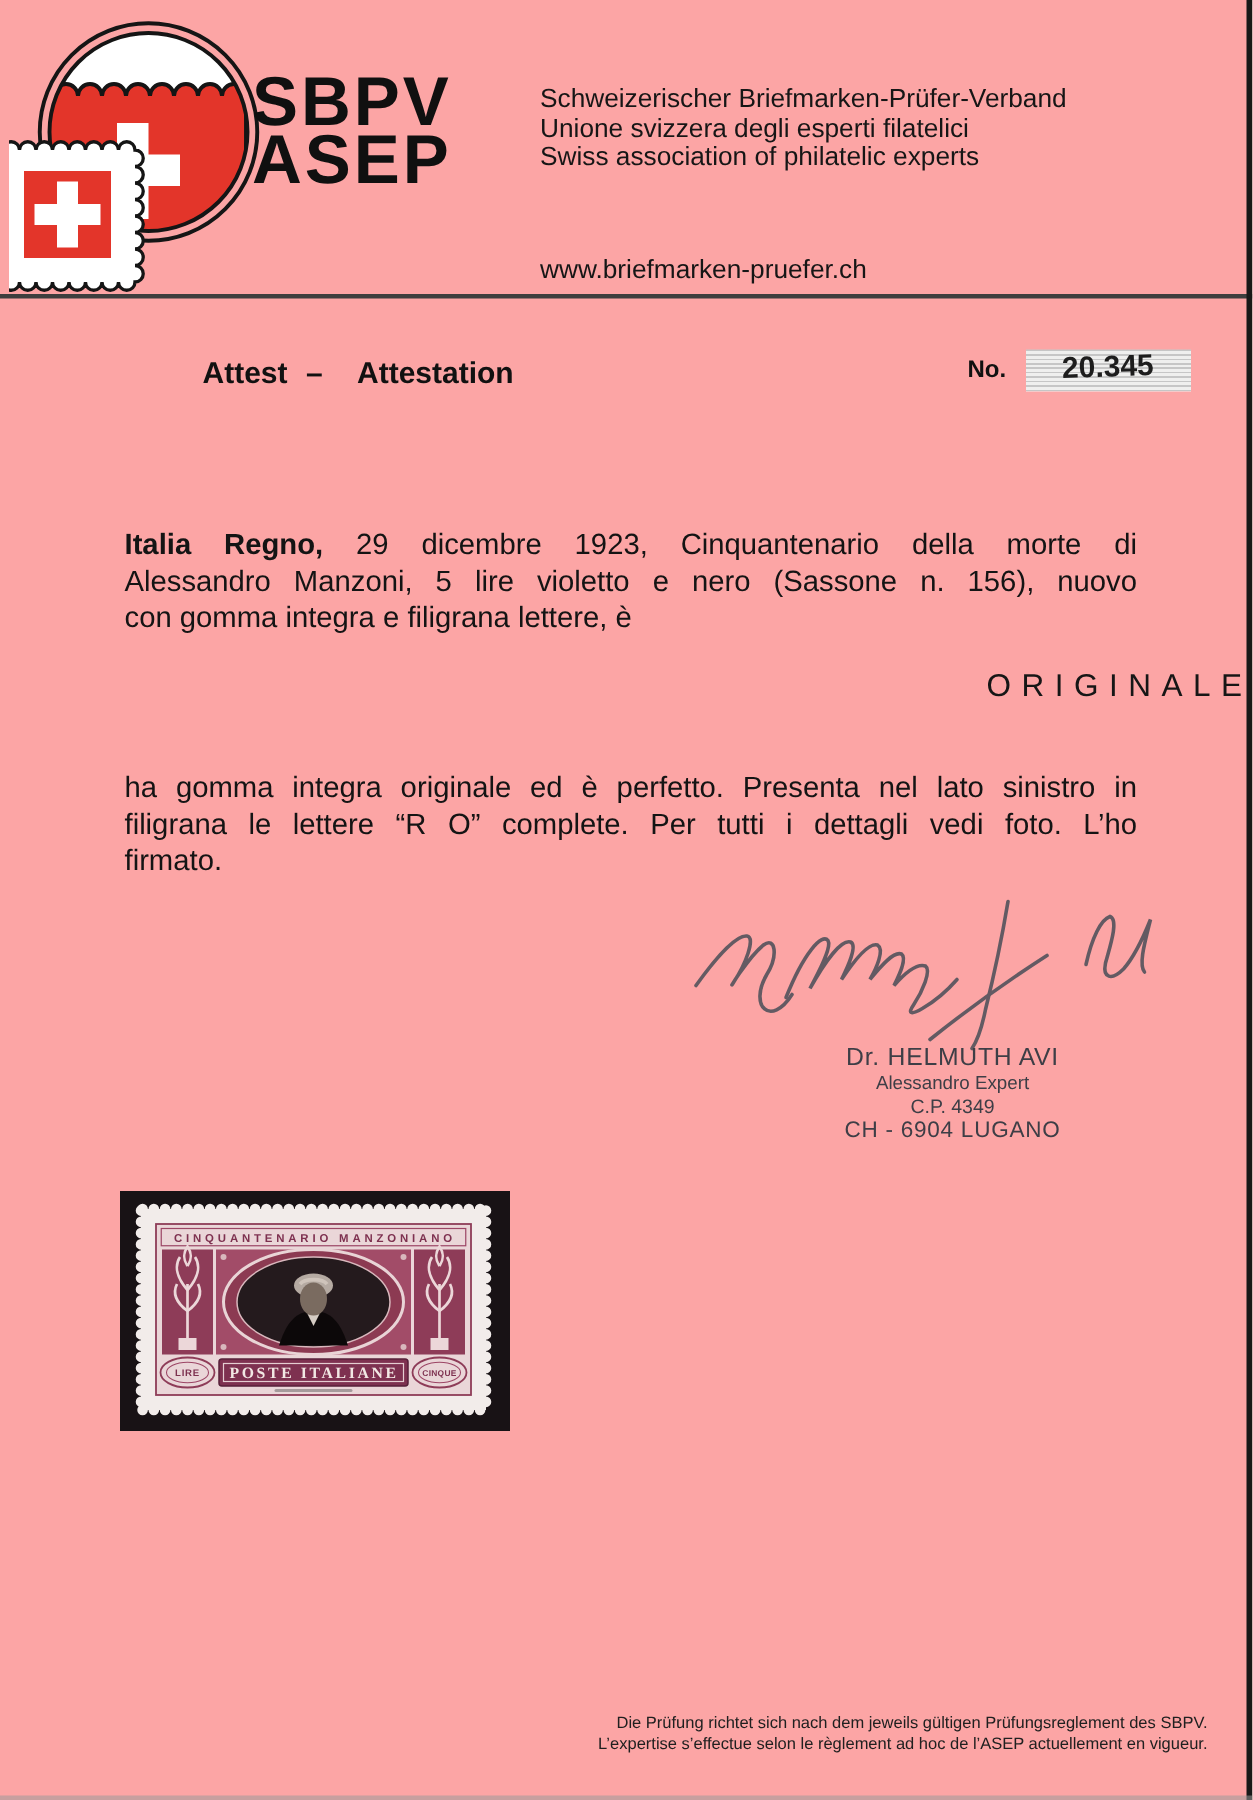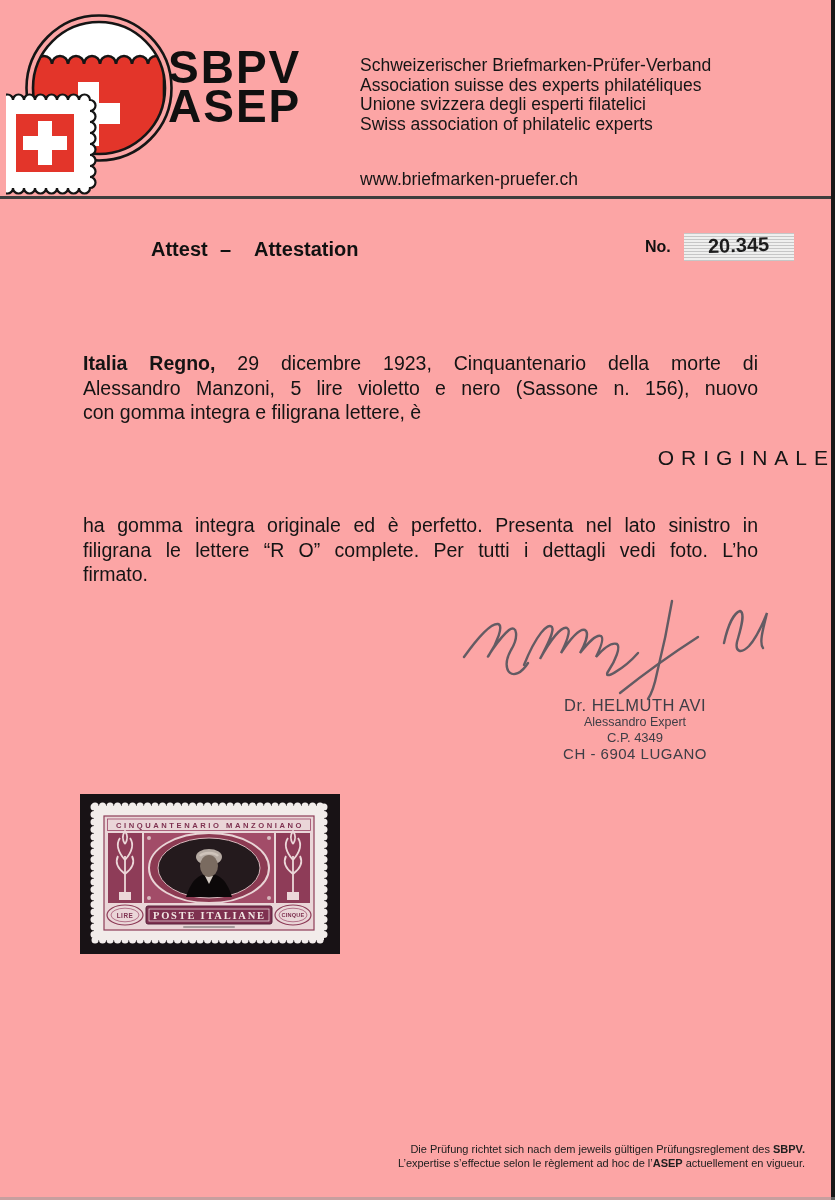--- a/index.html
+++ b/index.html
@@ -15,21 +15,21 @@
   .logo{position:absolute;left:6px;top:8px;}
   .org-abbrev{
     position:absolute;left:168px;top:48px;
     font-size:46px;font-weight:bold;line-height:39px;letter-spacing:2px;color:#101010;
   }
   .assoc{position:absolute;left:360px;top:56px;font-size:17.5px;line-height:19.6px;color:#161616;}
   .website{position:absolute;left:360px;top:169px;font-size:17.5px;color:#161616;}
   .rule{position:absolute;left:0;top:196px;width:100%;height:3px;background:#3e3e3e;}
 
   
-  .attest-label{position:absolute;top:238px;font-size:20px;font-weight:bold;color:#111;margin-left:16px;}
+  .attest-label{position:absolute;top:238px;font-size:20px;font-weight:bold;color:#111;}
   .no-label{position:absolute;left:645px;top:238px;font-size:16px;font-weight:bold;color:#111;}
   .no-box{
     position:absolute;left:684px;top:233px;width:110px;height:28px;
     background:repeating-linear-gradient(0deg,#c6c6c6 0 1px,#efefee 1px 3px);
     display:flex;align-items:center;justify-content:center;
   }
   .no-value{font-size:20px;font-weight:bold;color:#1d1d1d;transform:rotate(-2deg);margin-top:-3px;}
 
   
   .textcol{position:absolute;left:83px;width:675px;font-size:19.5px;line-height:24.5px;color:#141414;}
@@ -55,21 +55,21 @@
   .expert .city{font-size:15px;letter-spacing:.5px;line-height:17px;}
 
   
   .stamp-photo{position:absolute;left:80px;top:794px;}
 
   
   .footer{
     position:absolute;right:30px;top:1143px;text-align:right;
     font-size:11px;line-height:13.5px;color:#202020;
   }
-  .footer b{font-weight:bold;}
+  .footer b{font-weight:normal;}
 </style>
 </head>
 <body>
 
 <div class="page">
 
   <div class="logo">
     <svg width="340" height="190" viewBox="0 0 340 190">
 
       <defs>
@@ -104,21 +104,20 @@
     </svg>
   </div>
 
   <div class="org-abbrev">
     <div>SBPV</div>
     <div>ASEP</div>
   </div>
 
   <div class="assoc">
     <div>Schweizerischer Briefmarken-Prüfer-Verband</div>
-    <div>Association suisse des experts philatéliques</div>
     <div>Unione svizzera degli esperti filatelici</div>
     <div>Swiss association of philatelic experts</div>
   </div>
 
   <div class="website">www.briefmarken-pruefer.ch</div>
 
   <div class="rule"></div>
 
   <span class="attest-label" style="left:135px">Attest</span>
   <span class="attest-label" style="left:204px">–</span>

